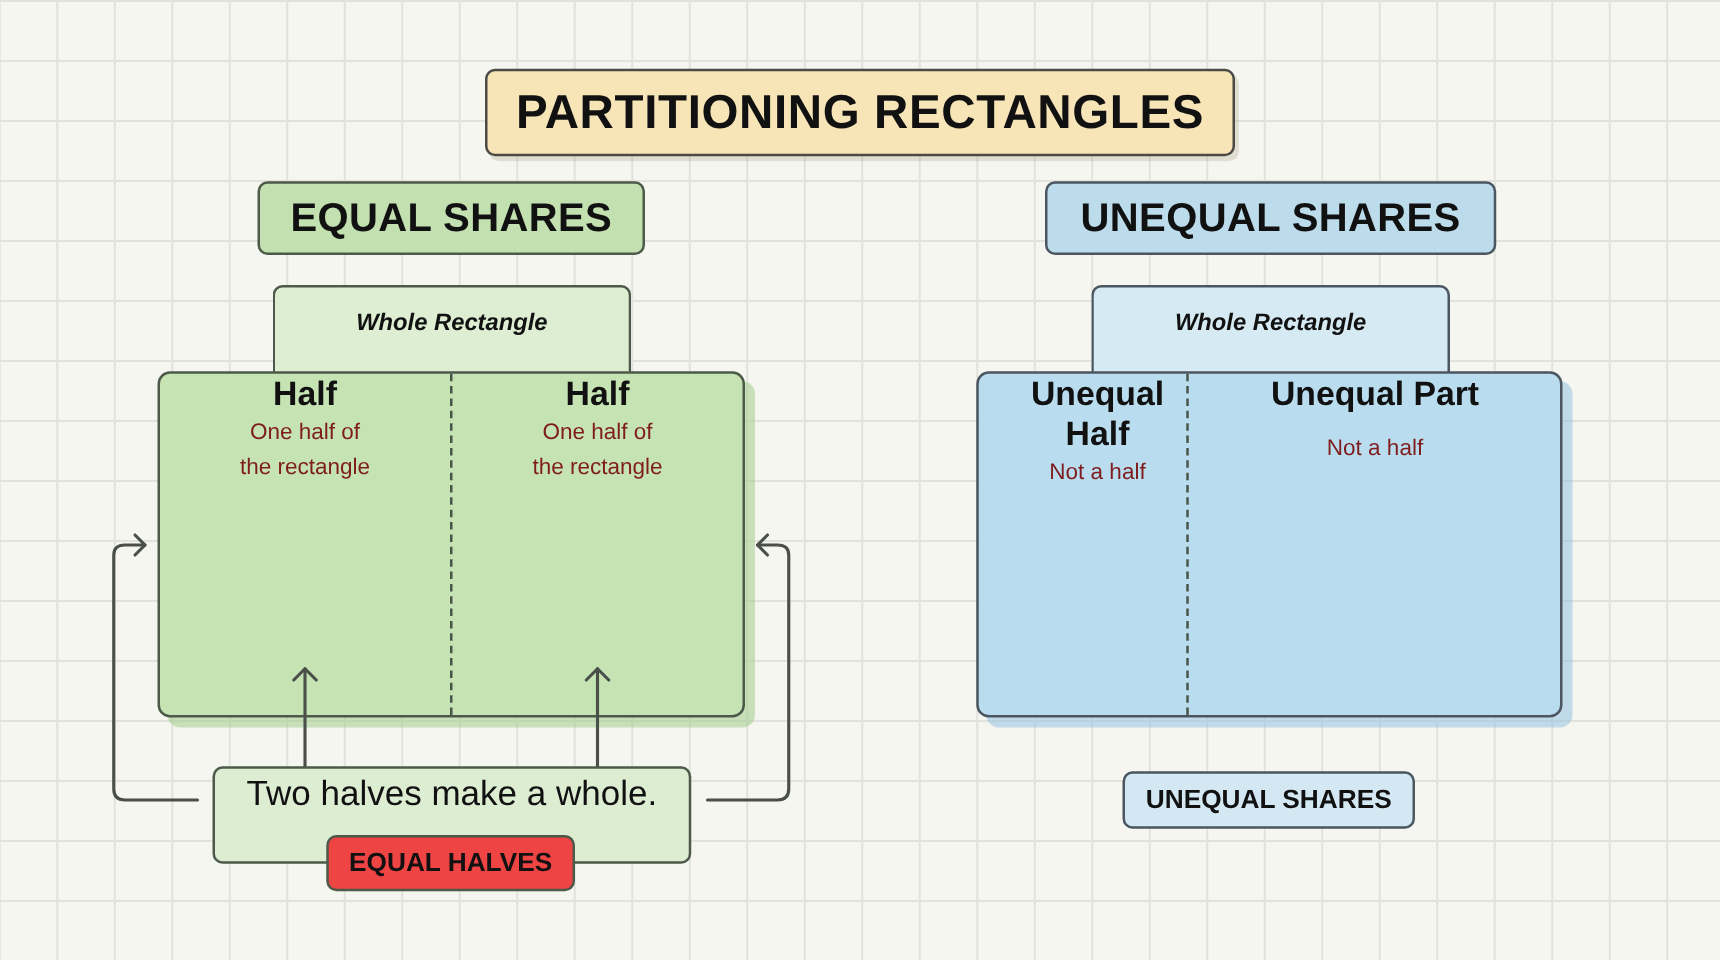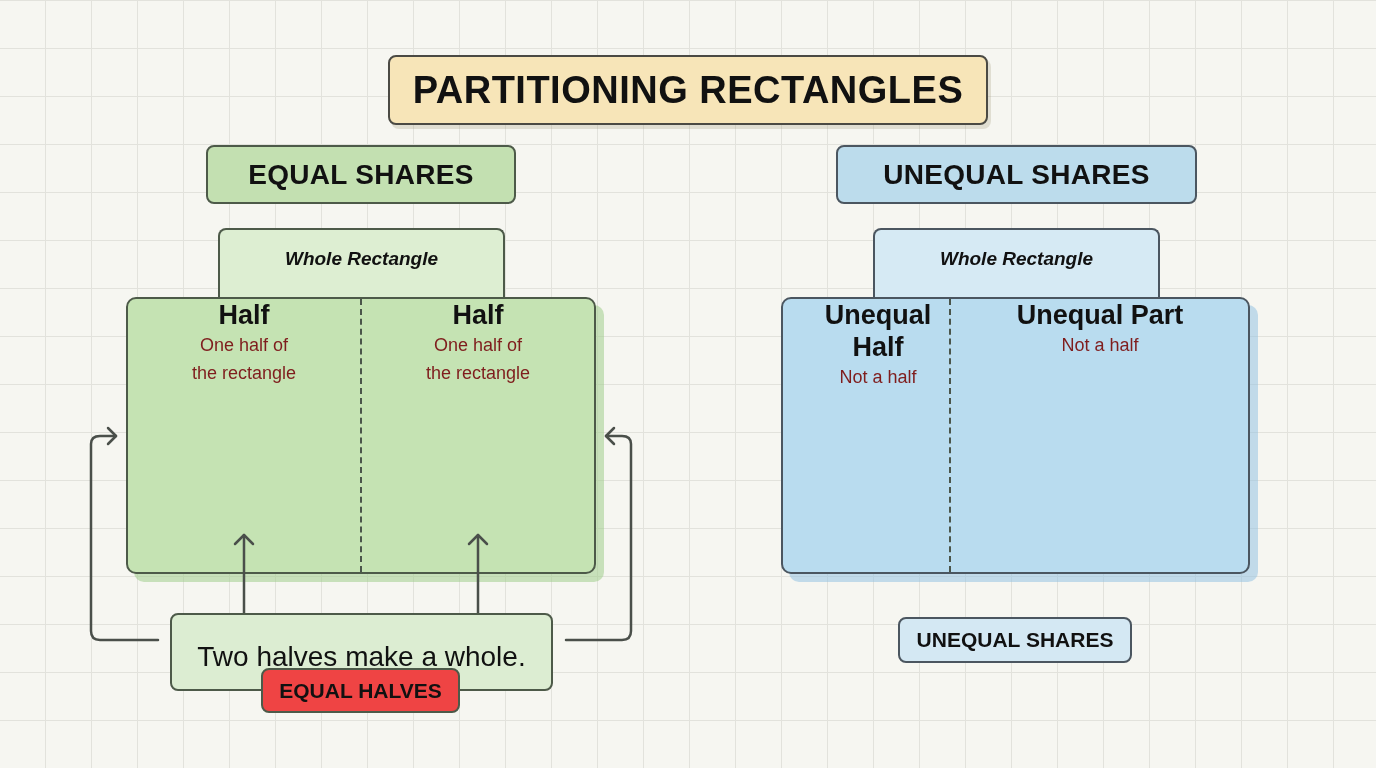--- a/index.html
+++ b/index.html
@@ -48,21 +48,21 @@
     .eq-header {
       left: 206px; top: 145px; width: 310px; height: 59px;
       background: #c3e0b1;
       border-color: #4d5a49;
     }
     .uneq-header {
       left: 836px; top: 145px; width: 361px; height: 59px;
       background: #bcdcec;
       border-color: #4b5660;
     }
-    .header-text { font-size: 28px; font-weight: bold; letter-spacing: 0.3px; }
+    .header-text { font-size: 32px; font-weight: bold; letter-spacing: 0.3px; }
 
     
     .eq-whole {
       left: 218px; top: 228px; width: 287px; height: 75px;
       background: #ddeed2;
       border-color: #4d5a49;
       border-bottom: none;
       border-radius: 8px 8px 0 0;
       align-items: flex-start;
       padding-top: 18px;
@@ -106,21 +106,21 @@
     }
     .cell-title { font-size: 27px; font-weight: bold; line-height: 32px; }
     .cell-sub { font-size: 18px; line-height: 28px; color: #7f1d1d; }
 
     
     .caption-box {
       left: 170px; top: 613px; width: 383px; height: 78px;
       background: #dcedd2;
       border-color: #4d5a49;
       align-items: flex-start;
-      padding-top: 26px;
+      padding-top: 4px;
     }
     .caption-text { font-size: 28px; }
     .badge-eq {
       left: 261px; top: 668px; width: 199px; height: 45px;
       background: #ef4444;
       border-color: #4d5a49;
     }
     .badge-uneq {
       left: 898px; top: 617px; width: 234px; height: 46px;
       background: #d4e8f3;
@@ -194,21 +194,21 @@
 </div>
 
 <div class="box uneq-rect">
   <div class="dash" style="left:166px;"></div>
   <div class="cell" style="left:12px; width:166px;">
     <div class="cell-title">Unequal</div>
     <div class="cell-title">Half</div>
     <div class="cell-sub">Not a half</div>
     <div style="height:20px"></div>
   </div>
-  <div class="cell" style="left:168px; width:298px;">
+  <div class="cell" style="left:168px; width:298px;gap:13px;">
     <div class="cell-title">Unequal Part</div>
     <div class="cell-sub">Not a half</div>
     <div style="height:40px"></div>
   </div>
 </div>
 
 <div class="box badge-uneq">
   <span class="badge-text">UNEQUAL SHARES</span>
 </div>
 

